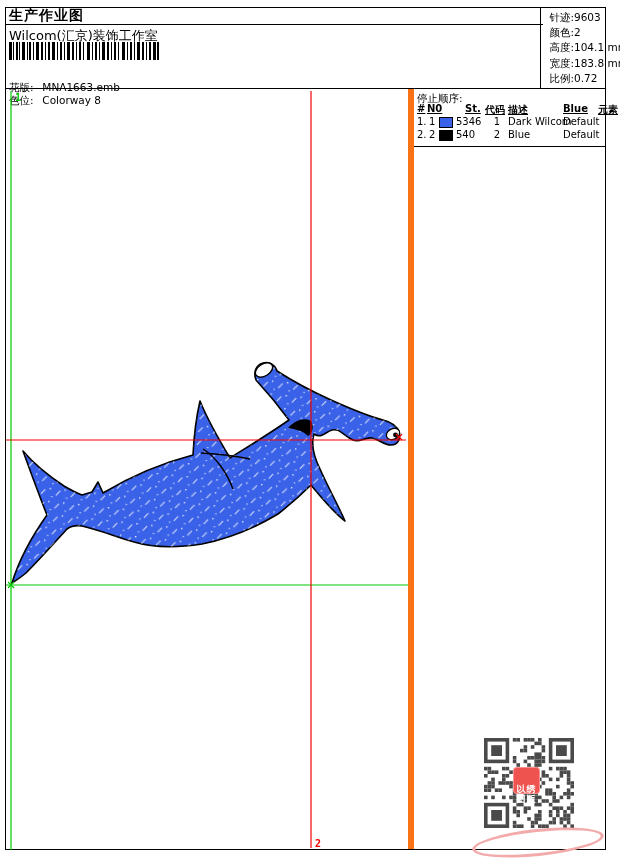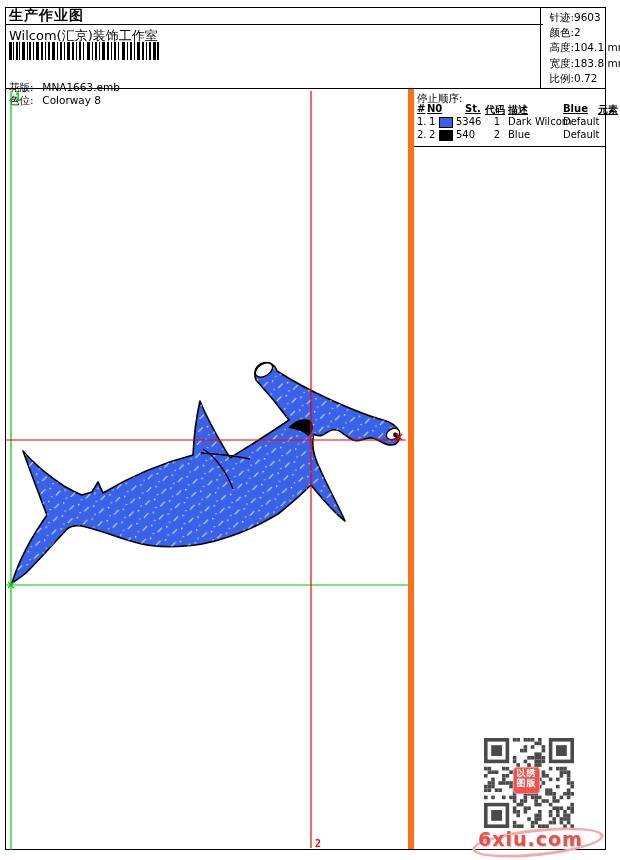--- a/index.html
+++ b/index.html
@@ -24,21 +24,21 @@
   .design-area svg{display:block;}
   .side-panel{position:absolute;left:402px;top:0;right:0;height:100%;border-left:6px solid #f97316;box-sizing:border-box;}
   .seq-title{position:absolute;left:3px;top:3px;font-size:10.5px;white-space:nowrap;}
   .tbl-cell{position:absolute;font-size:10px;white-space:nowrap;}
   .tbl-head{font-weight:bold;text-decoration:underline;}
   .swatch{position:absolute;width:14px;height:11px;border:1px solid #000;box-sizing:border-box;}
   .tbl-line{position:absolute;left:0;right:0;top:57px;border-top:1px solid #000;}
   .code-cell{width:18px;text-align:right;}
   
   .qr{position:absolute;left:70px;top:649px;width:90px;height:90px;}
-  .stamp{position:absolute;left:100px;top:679px;width:25px;height:25px;background:#EF5350;border-radius:3px;box-shadow:0 0 0 1px #f8928f;color:#fff;font-size:9px;line-height:10px;font-weight:bold;text-align:center;padding-top:0;box-sizing:border-box;letter-spacing:1px;}
+  .stamp{position:absolute;left:100px;top:679px;width:25px;height:25px;background:#EF5350;border-radius:3px;box-shadow:0 0 0 1px #f8928f;color:#fff;font-size:9px;line-height:10px;font-weight:bold;text-align:center;padding-top:16px;box-sizing:border-box;letter-spacing:1px;}
   .logo-wrap{position:absolute;left:56px;top:736px;width:140px;height:32px;}
   .logo-swoosh{position:absolute;left:2px;top:4px;width:126px;height:21px;border:3px solid #F3AAAA;border-radius:50%;transform:rotate(-6deg);}
   .logo-text{position:absolute;left:8px;top:3px;font-size:19px;font-weight:bold;color:#E4504E;letter-spacing:1px;text-shadow:1px 1px 0 #f6bcbb;}
 </style>
 </head>
 <body>
 
 <div class="frame">
 
   <div class="header">
@@ -375,17 +375,16 @@
           <rect x="0" y="64.8" width="25.2" height="25.2" fill="#4A4A4A"></rect>
           <rect x="3.6" y="68.4" width="18" height="18" fill="#fff"></rect>
           <rect x="7.2" y="72" width="10.8" height="10.8" fill="#4A4A4A"></rect>
         </svg>
       <div class="stamp">
         <div>以绣</div>
         <div>图版</div>
       </div>
       <div class="logo-wrap">
         <div class="logo-swoosh"></div>
-        <div class="logo-text">6xiu.com</div>
       </div>
     </div>
   </div>
 </div>
 
 </body></html>

